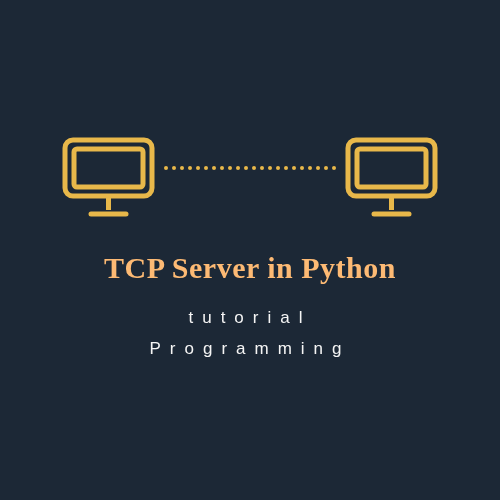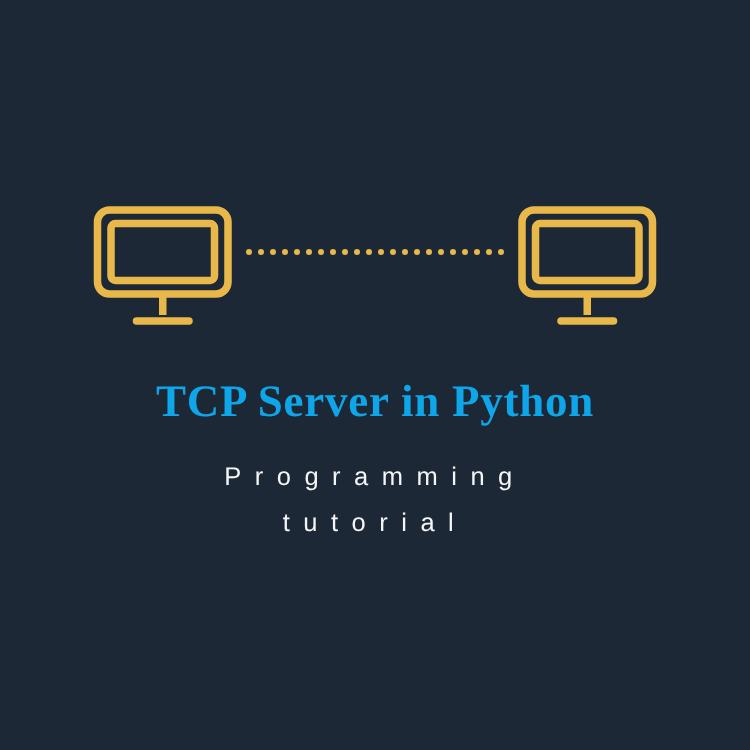--- a/index.html
+++ b/index.html
@@ -33,21 +33,21 @@
       align-items: center;
       padding-bottom: 20px;
     }
     .dot {
       width: 4px;
       height: 4px;
       background: #e8b84a;
       border-radius: 50%;
     }
     .title {
-      color: #0ea5e9;
+      color: #fdba74;
       font-size: 30px;
       font-weight: bold;
       text-align: right;
       margin-bottom: 18px;
       font-family: Georgia, 'Times New Roman', serif;
       letter-spacing: 0.5px;
     }
     .subtitle {
       color: #f5f5f5;
       font-size: 17px;
@@ -100,15 +100,15 @@
       <rect x="13" y="13" width="69" height="38" rx="3" stroke="#e8b84a" stroke-width="5" fill="none"></rect>
       <line x1="47.5" y1="62" x2="47.5" y2="74" stroke="#e8b84a" stroke-width="5"></line>
       <line x1="30" y1="78" x2="65" y2="78" stroke="#e8b84a" stroke-width="5" stroke-linecap="round"></line>
     </svg>
   </span>
 </div>
 
 <h1 class="title">TCP Server in Python</h1>
 
 <div class="subtitle">
+  <div>tutorial</div>
   <div>Programming</div>
-  <div>tutorial</div>
 </div>
 
 </body></html>

